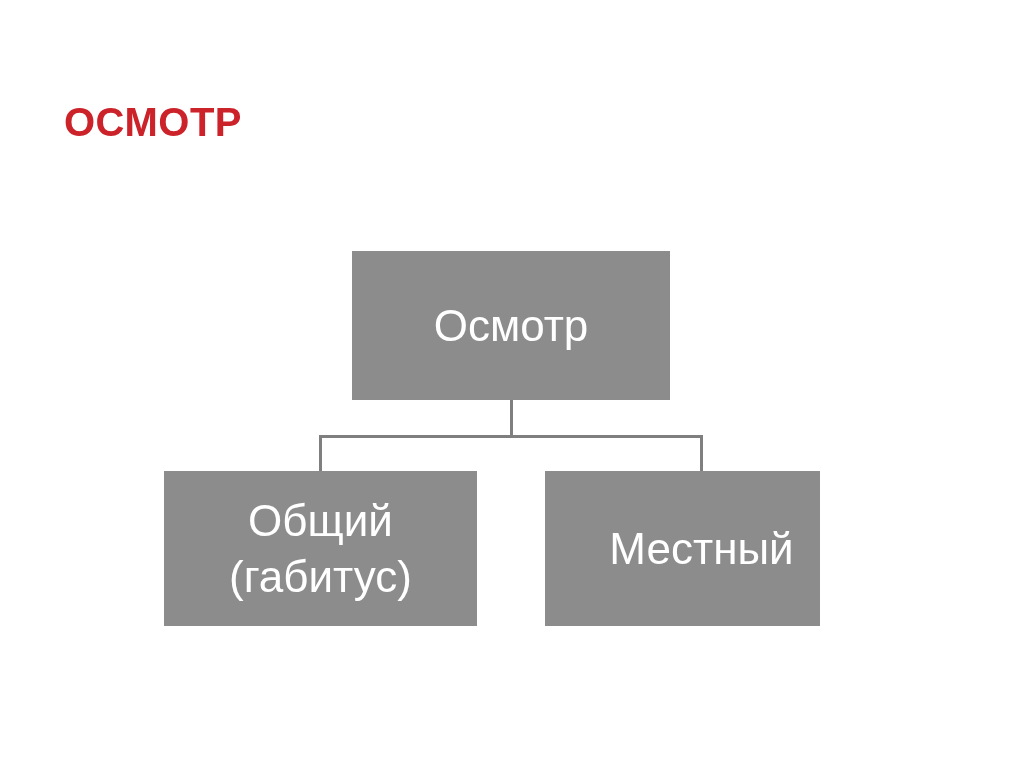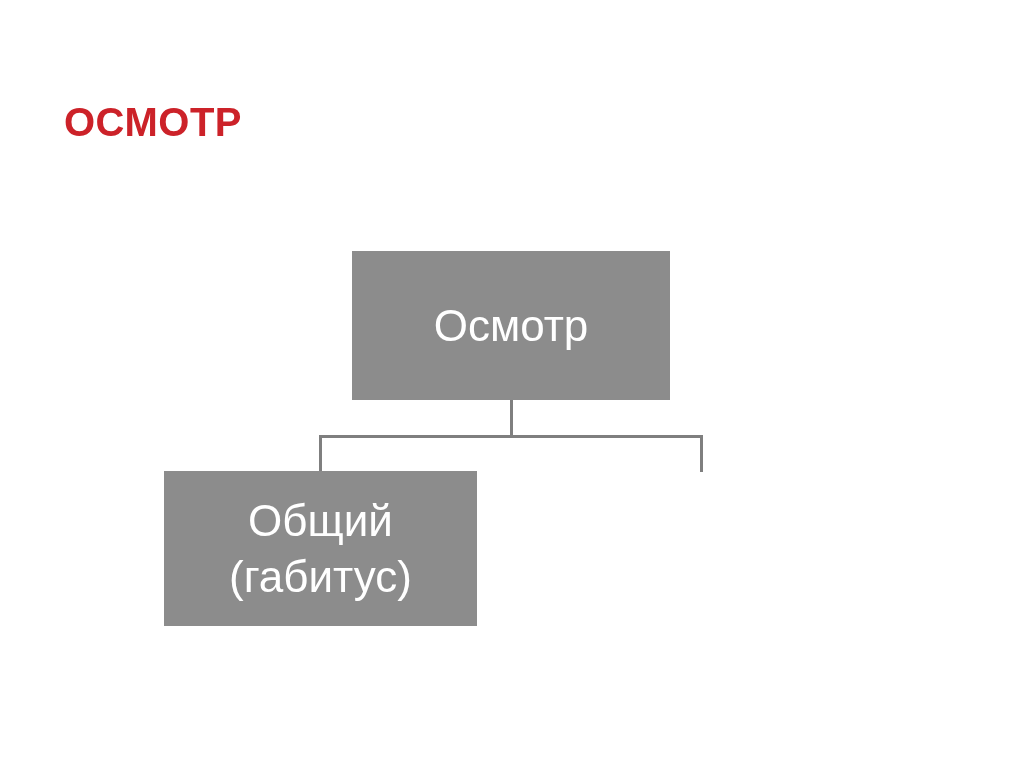--- a/index.html
+++ b/index.html
@@ -146,15 +146,18 @@
 
     <div class="node-box" id="node-root">
       <span class="node-label">Осмотр</span>
     </div>
 
     <div class="node-box" id="node-general">
       <span class="node-label">Общий
 (габитус)</span>
     </div>
 
+    <div class="node-box" id="node-local">
+      <span class="node-label">Местный</span>
+    </div>
 
   </div>
 </div>
 
 </body></html>

